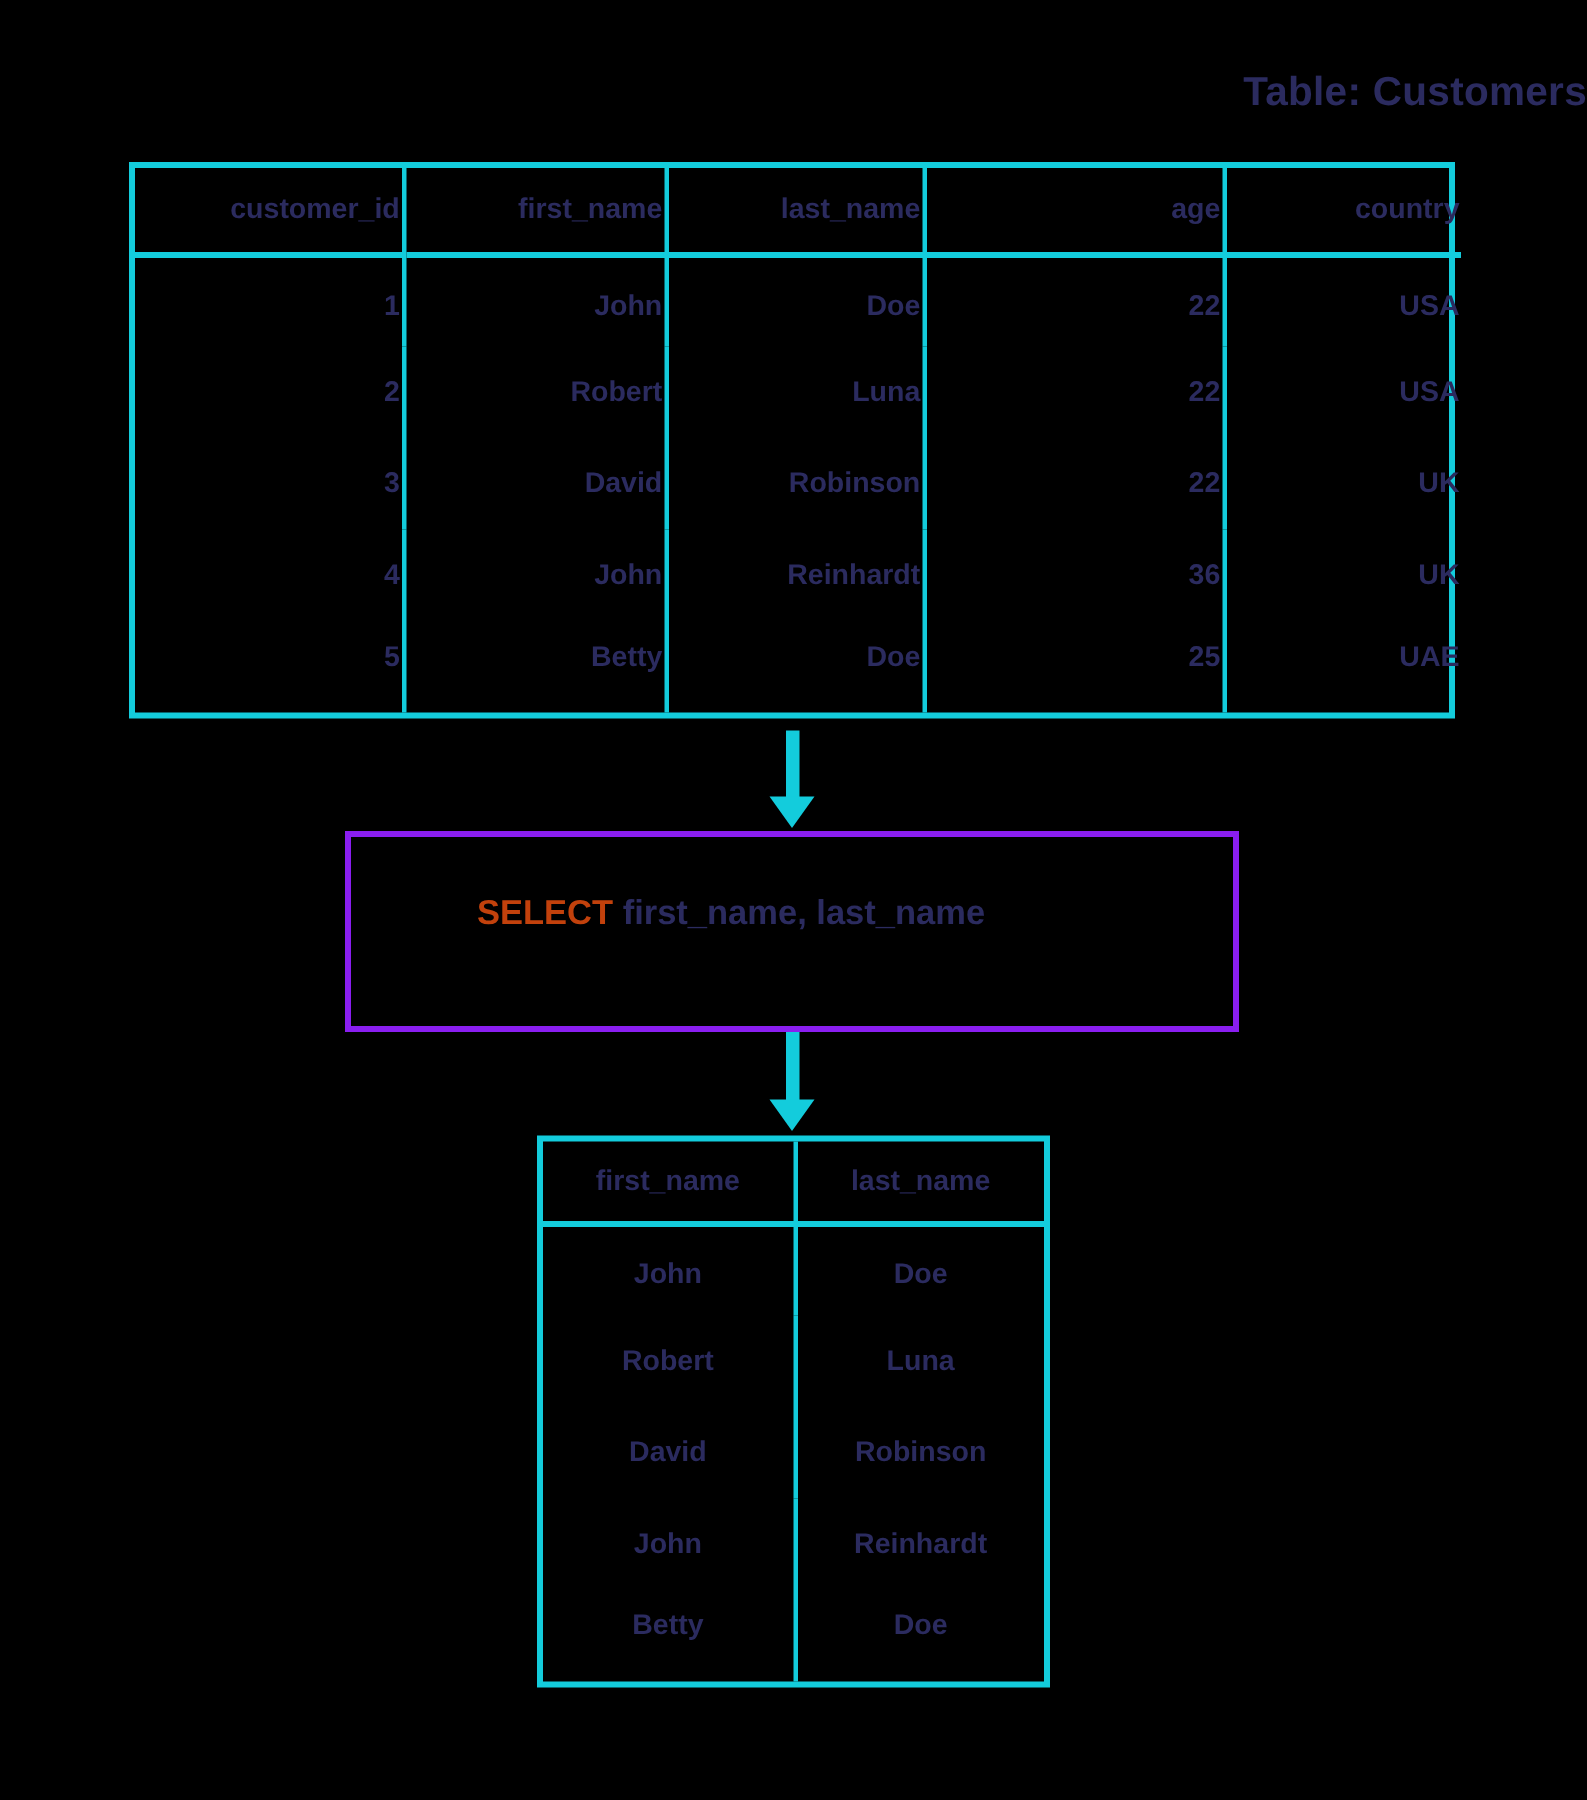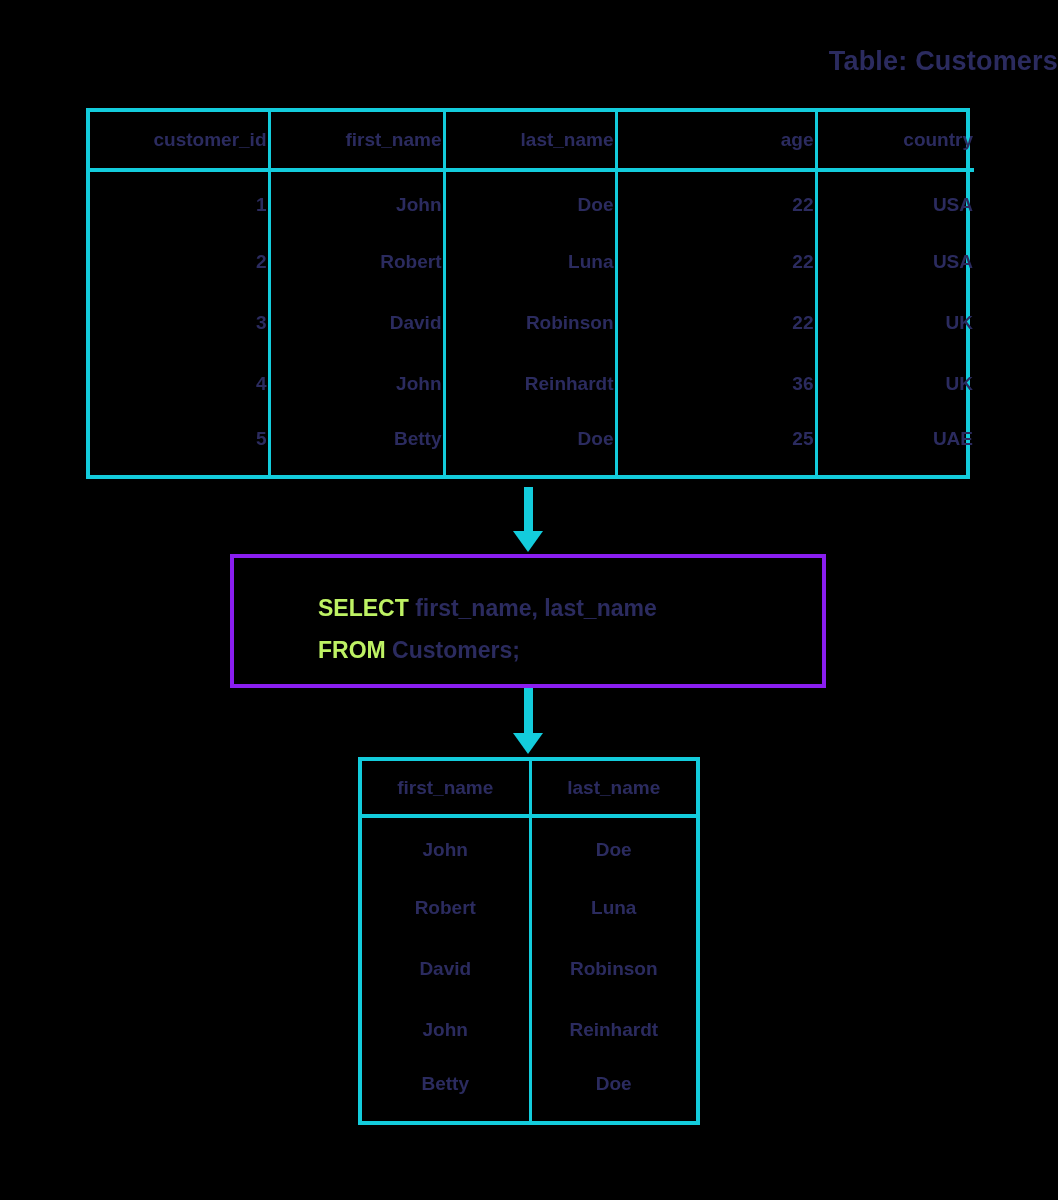--- a/index.html
+++ b/index.html
@@ -114,21 +114,21 @@
     padding-top: 29px;
   }
   .query-line {
     color: #2b2b5f;
     font-size: 23px;
     font-weight: bold;
     line-height: 42px;
     white-space: nowrap;
   }
   .kw {
-    color: #bef264;
+    color: #c2410c;
     font-weight: bold;
   }
 
   
   #result-table {
     position: absolute;
     left: 358px;
     top: 757px;
     width: 342px;
     border: 4px solid #13ccdc;
@@ -230,24 +230,20 @@
 <div class="arrow" id="arrow-1">
   <div class="shaft"></div>
   <div class="head"></div>
 </div>
 
 <div id="query-box">
   <div class="query-line">
     <span class="kw">SELECT</span>
     <span>first_name, last_name</span>
   </div>
-  <div class="query-line">
-    <span class="kw">FROM</span>
-    <span>Customers;</span>
-  </div>
 </div>
 
 <div class="arrow" id="arrow-2">
   <div class="shaft"></div>
   <div class="head"></div>
 </div>
 
 <div id="result-table">
   <table>
     <colgroup>

